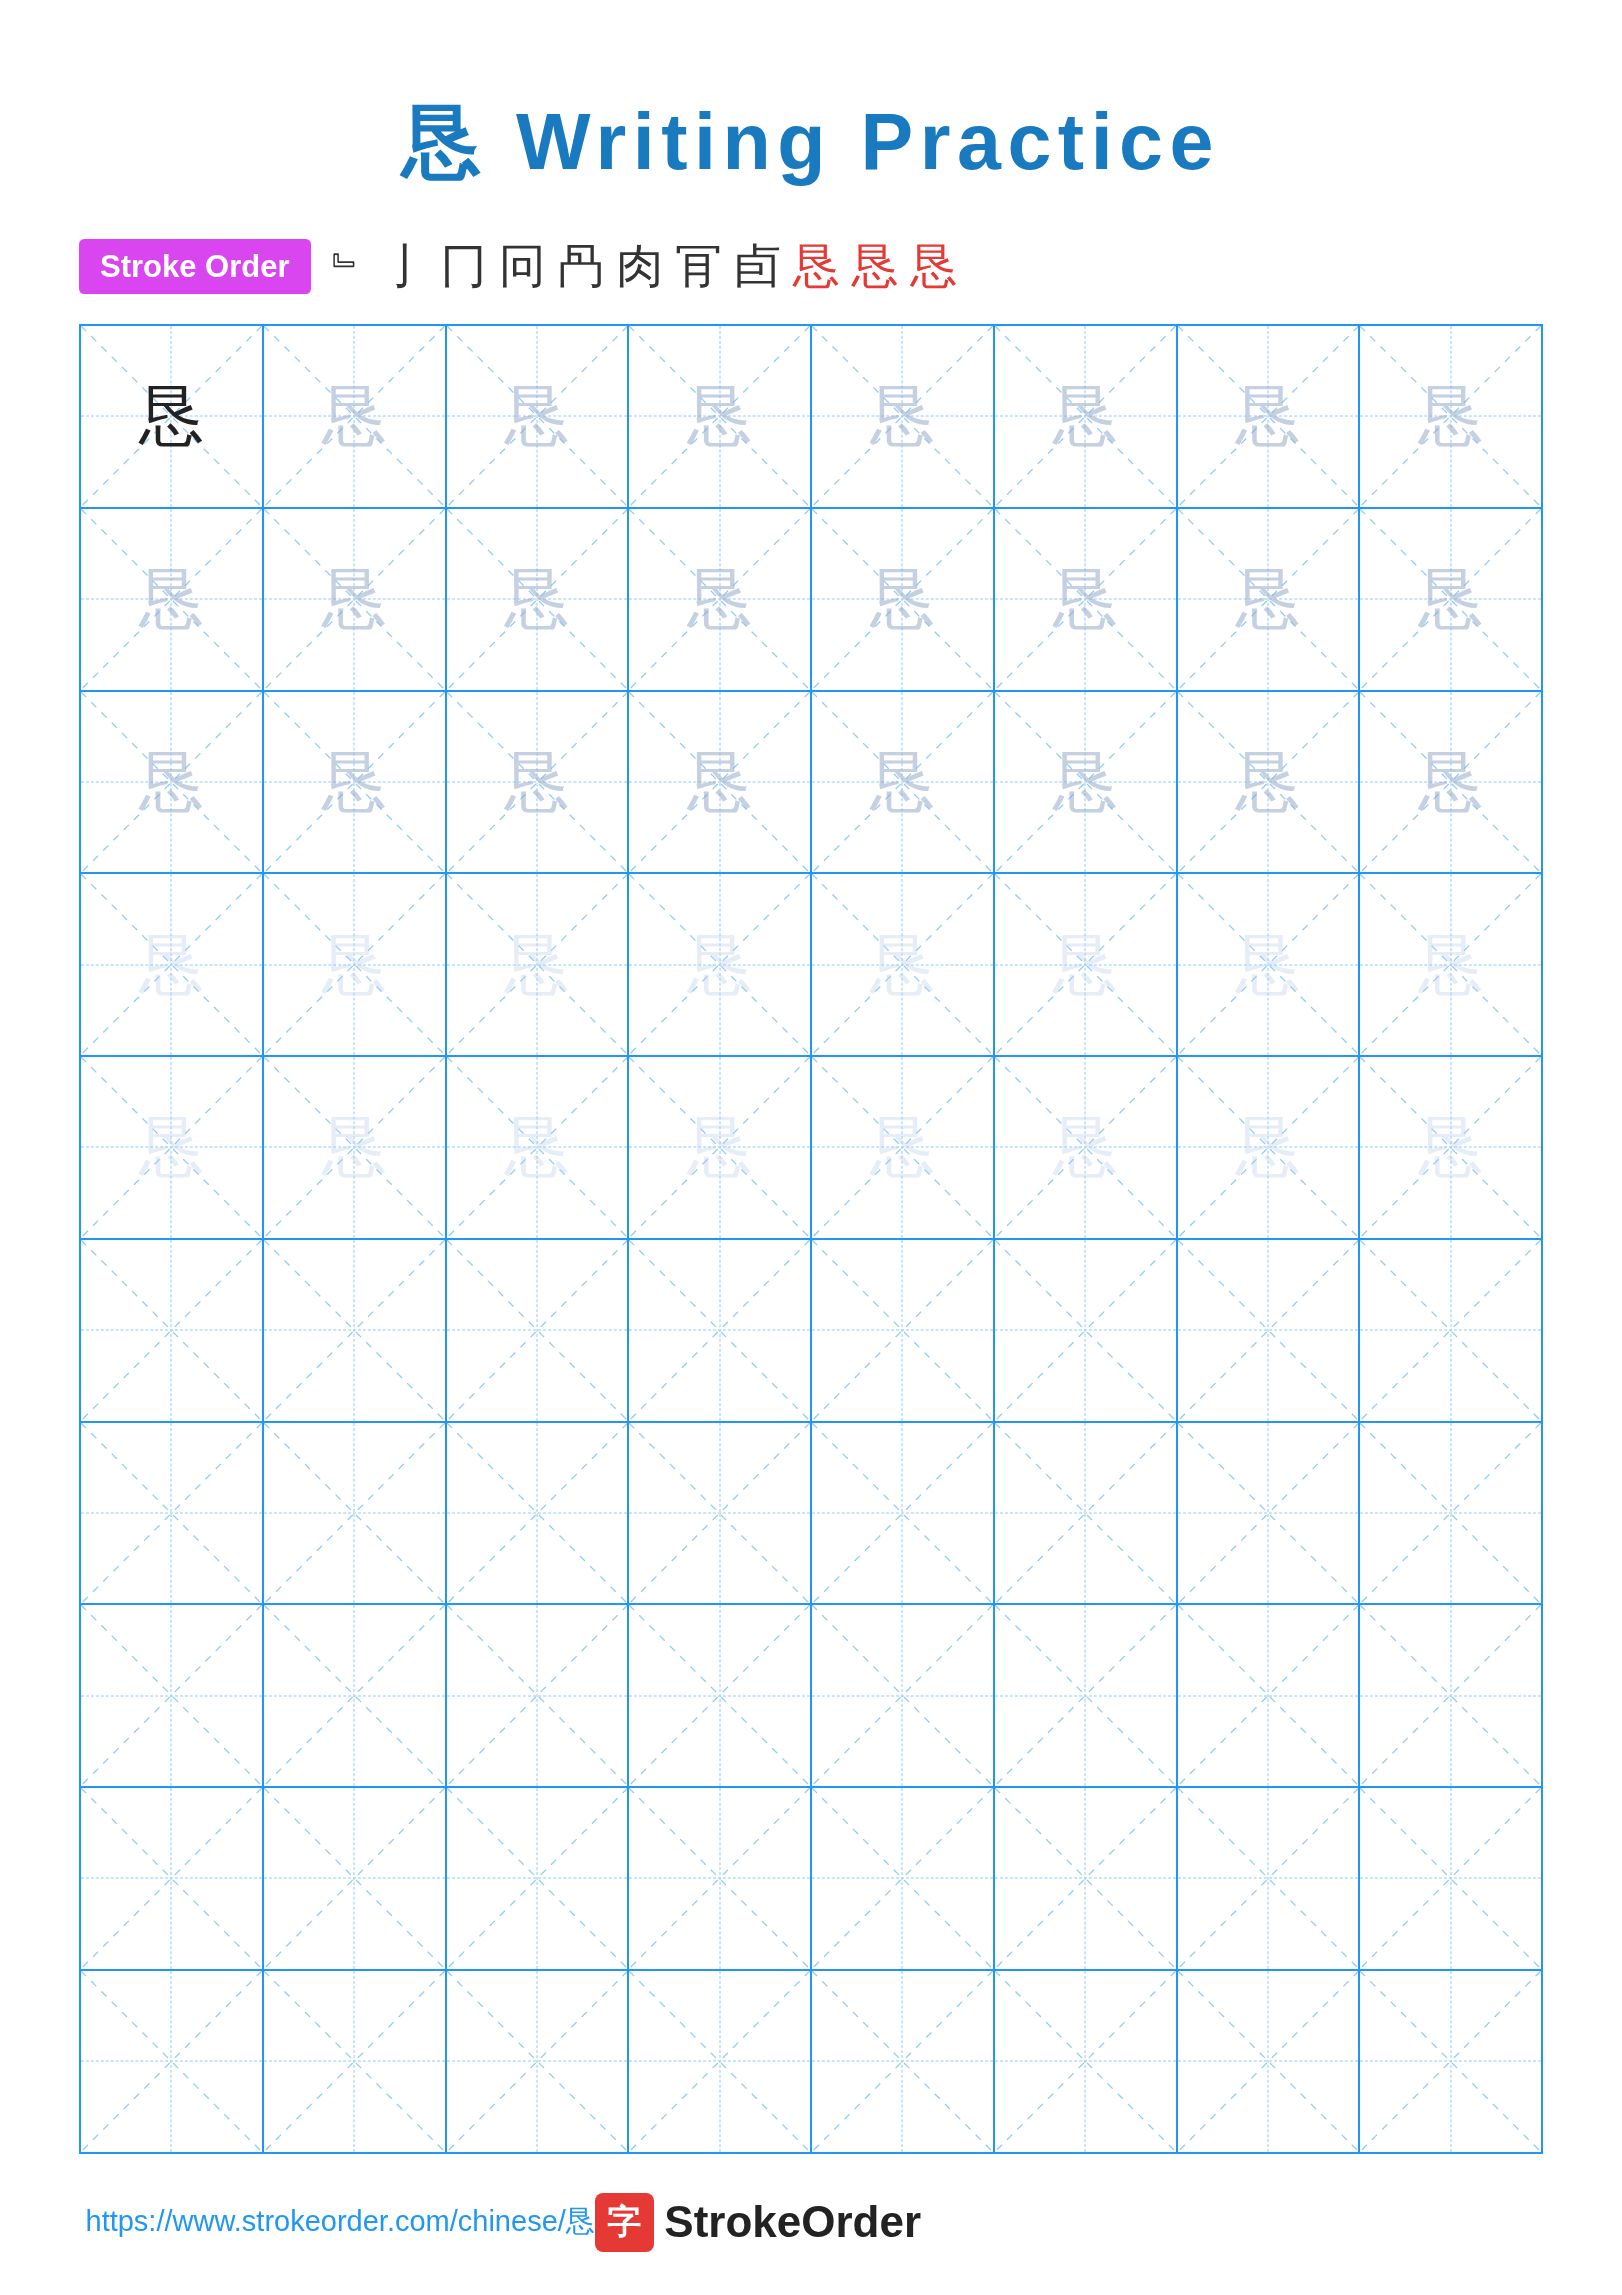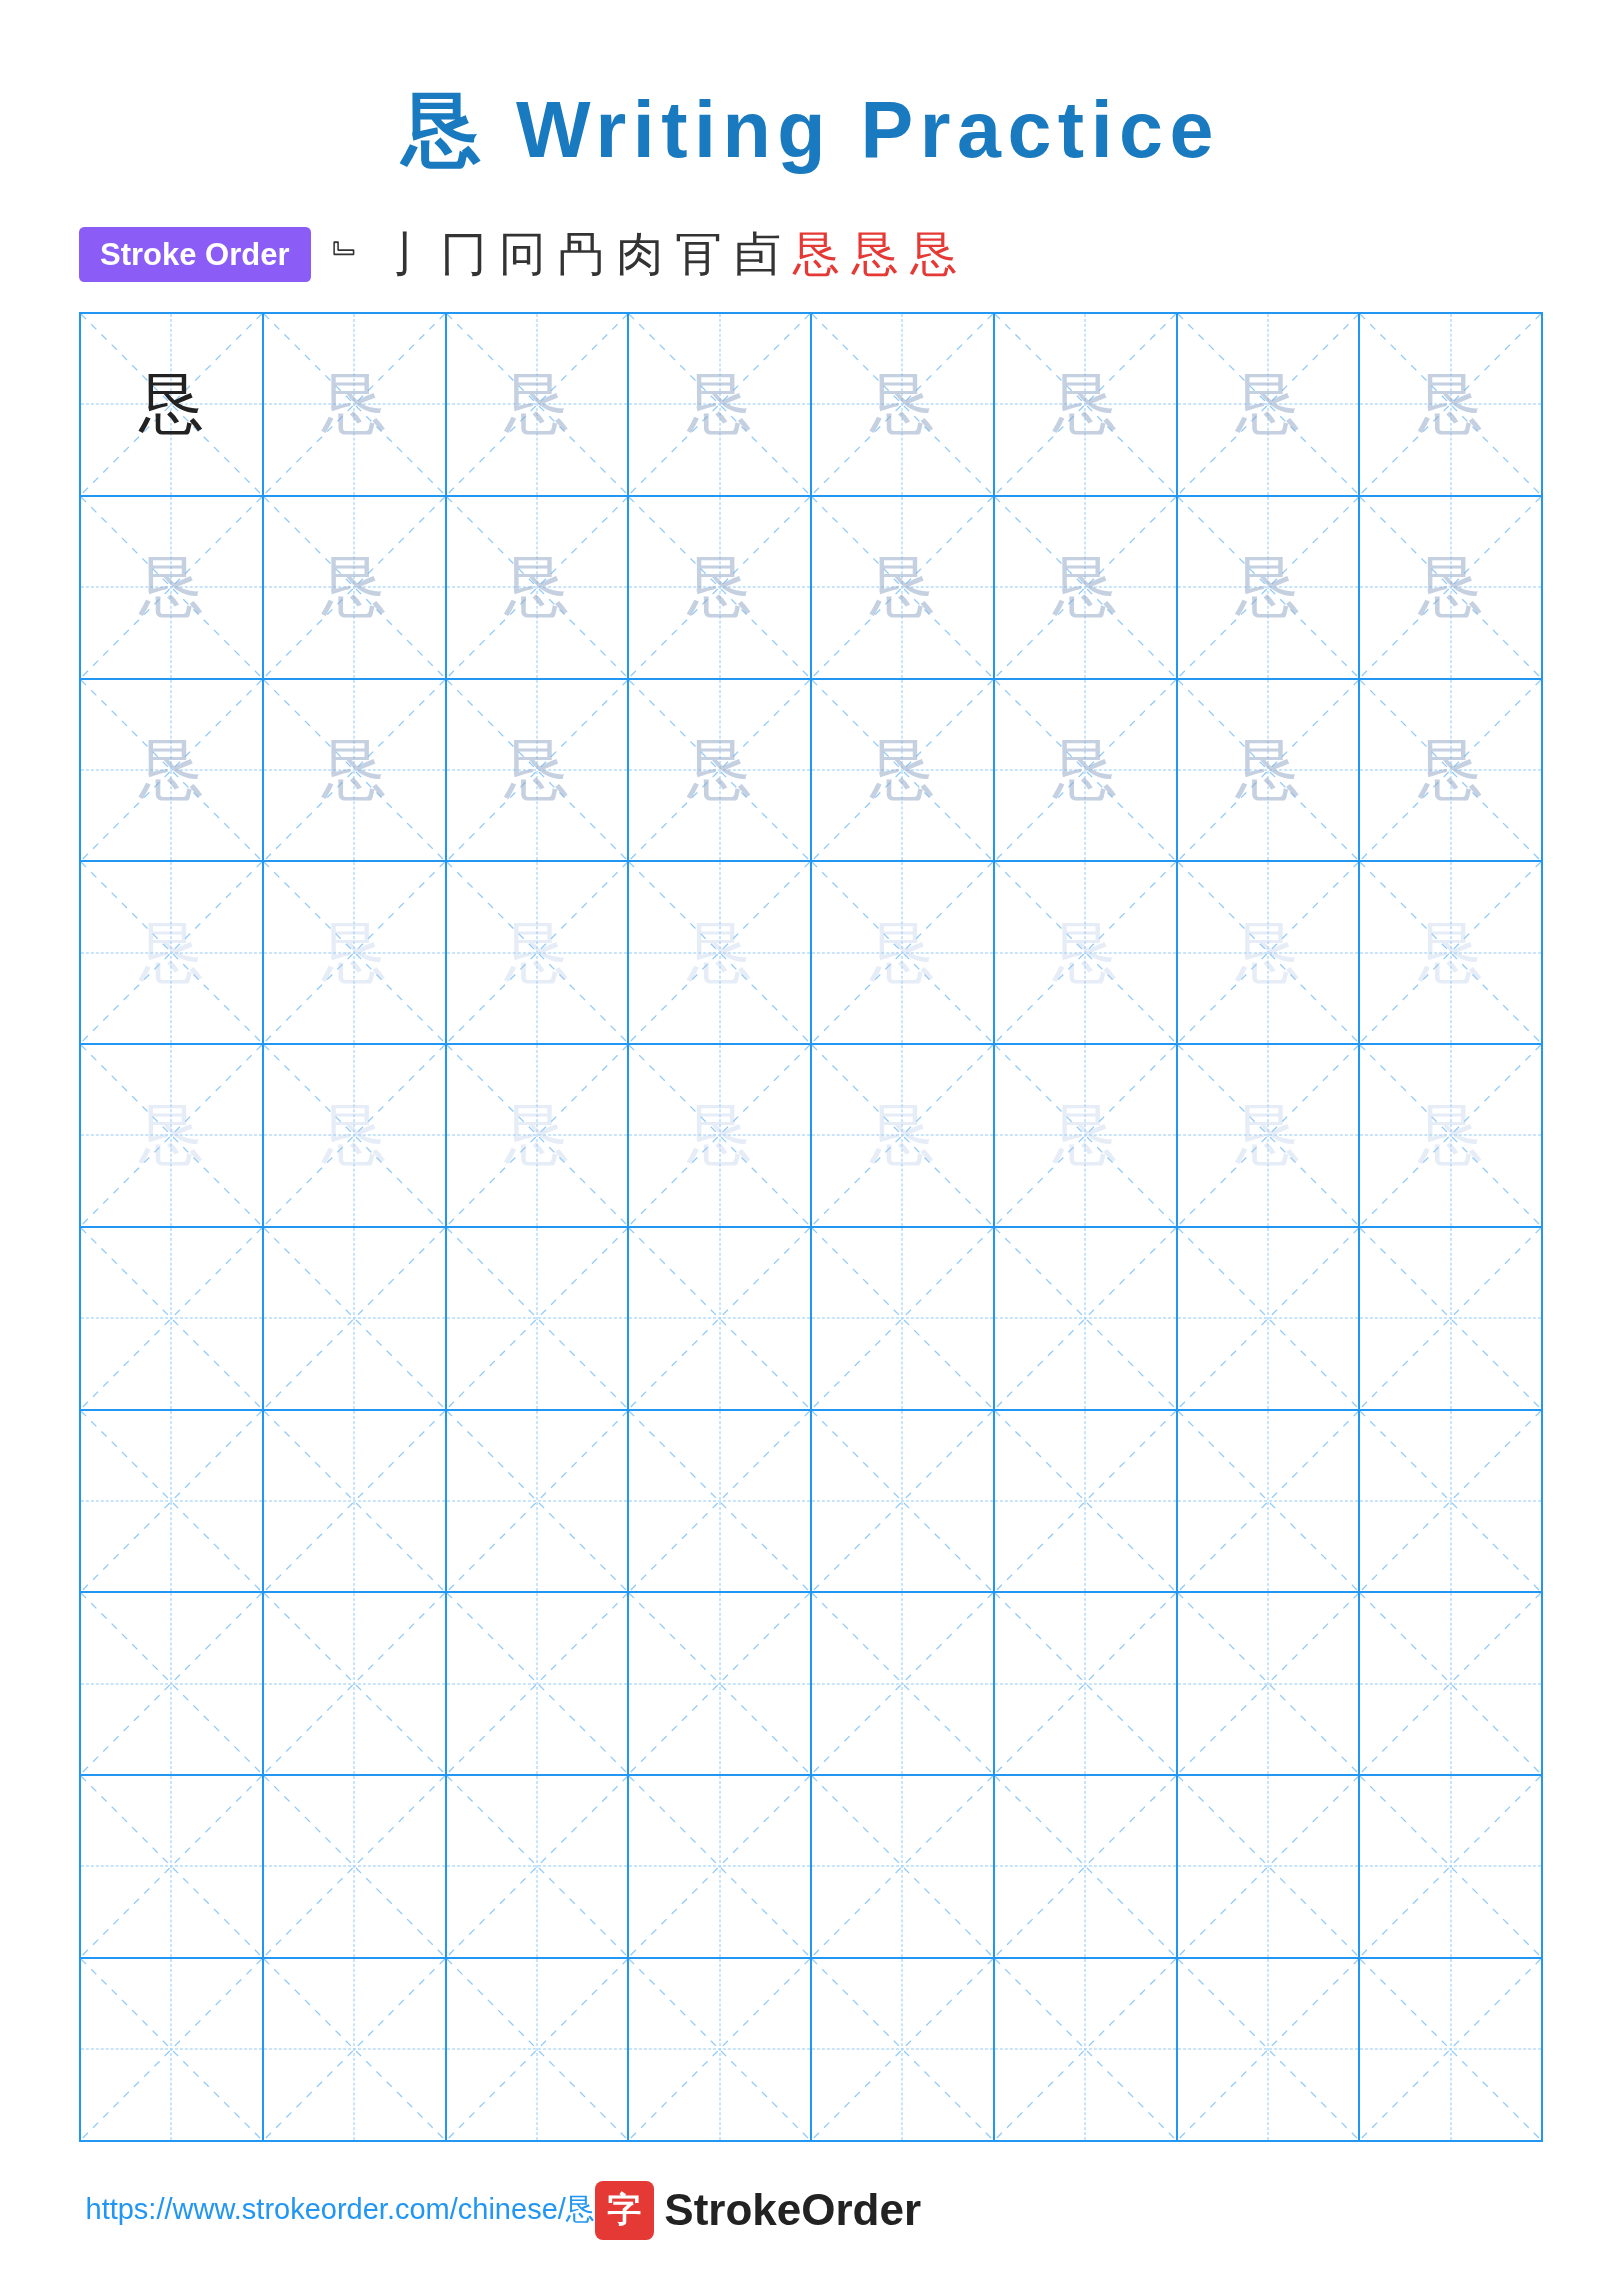--- a/index.html
+++ b/index.html
@@ -21,35 +21,35 @@
       align-items: center;
       padding: 52px 79px 65px 79px;
     }
 
     .title {
       font-size: 79px;
       font-weight: bold;
       color: #1a7abf;
       text-align: center;
       margin-bottom: 39px;
-      margin-top: 26px;
+      margin-top: 38px;
       font-family: Arial, sans-serif;
       letter-spacing: 6.5px;
     }
 
     .stroke-order-row {
       display: flex;
       align-items: center;
       width: 100%;
       margin-bottom: 26px;
       gap: 11.8px;
     }
 
     .stroke-order-badge {
-      background: #8b5cf6;
+      background: #d946ef;
       color: #fff;
       font-size: 31px;
       font-weight: bold;
       padding: 9.2px 21px;
       border-radius: 5.2px;
       font-family: Arial, sans-serif;
       white-space: nowrap;
       flex-shrink: 0;
     }
 

